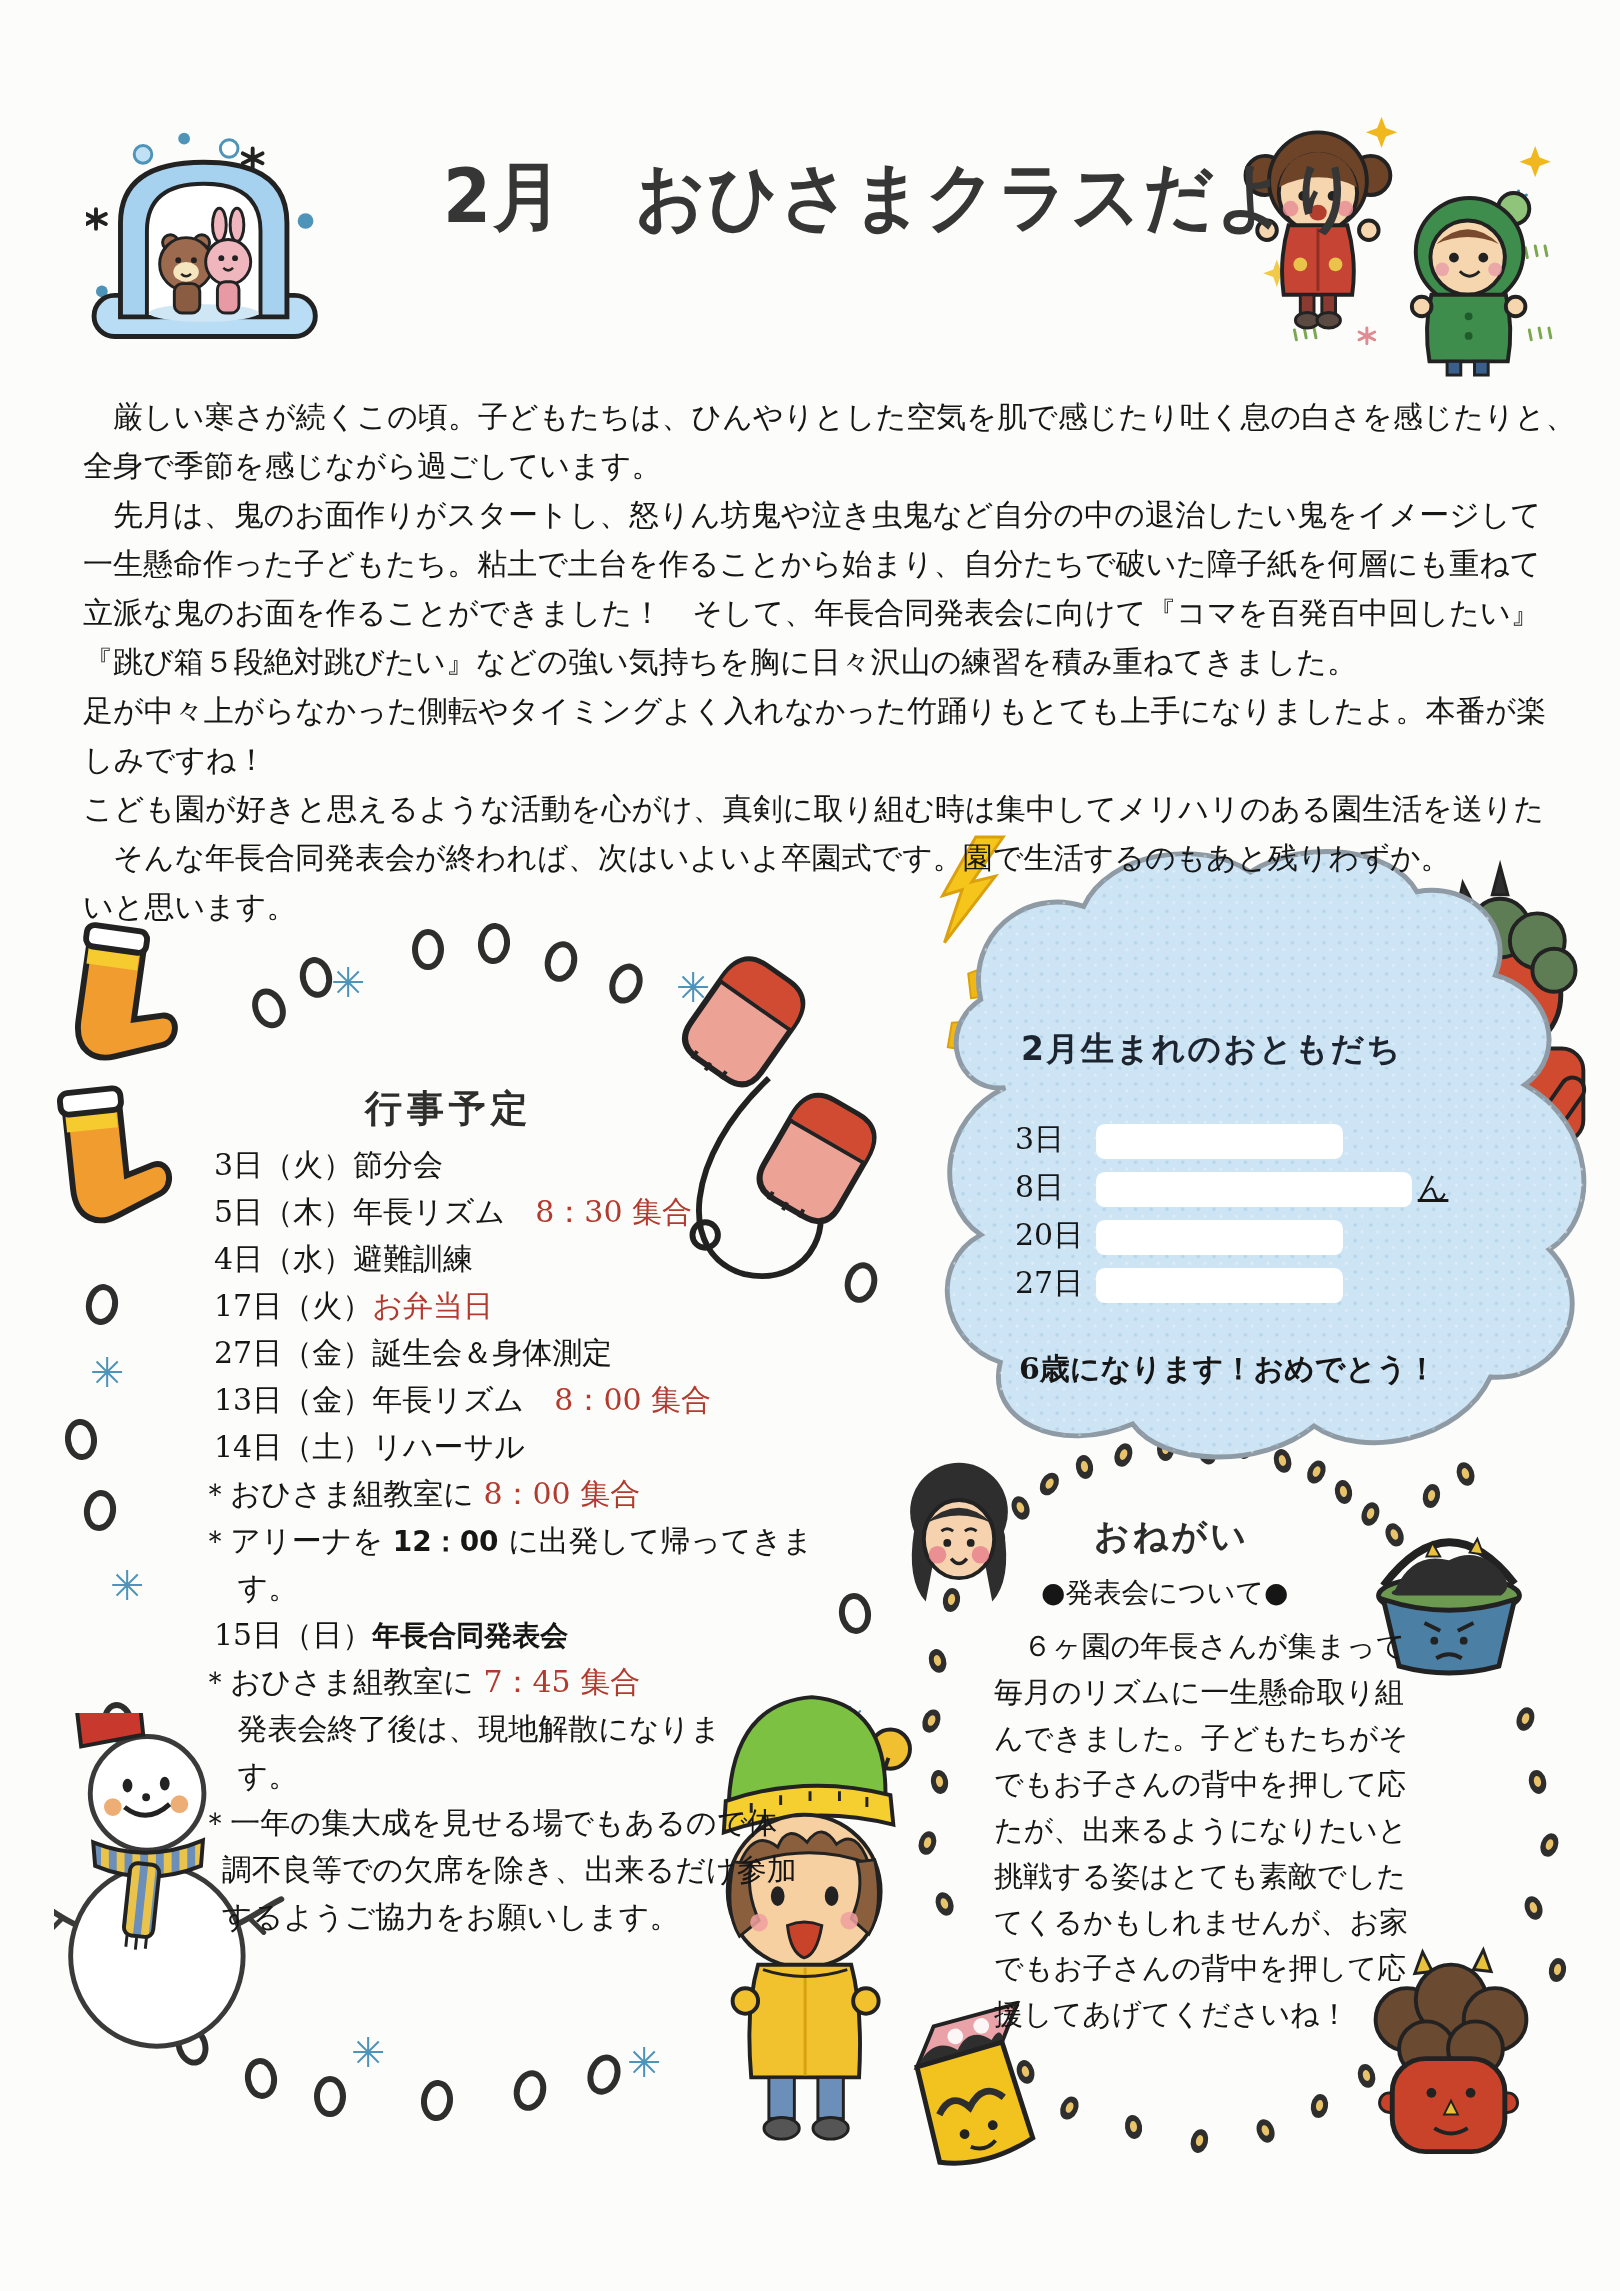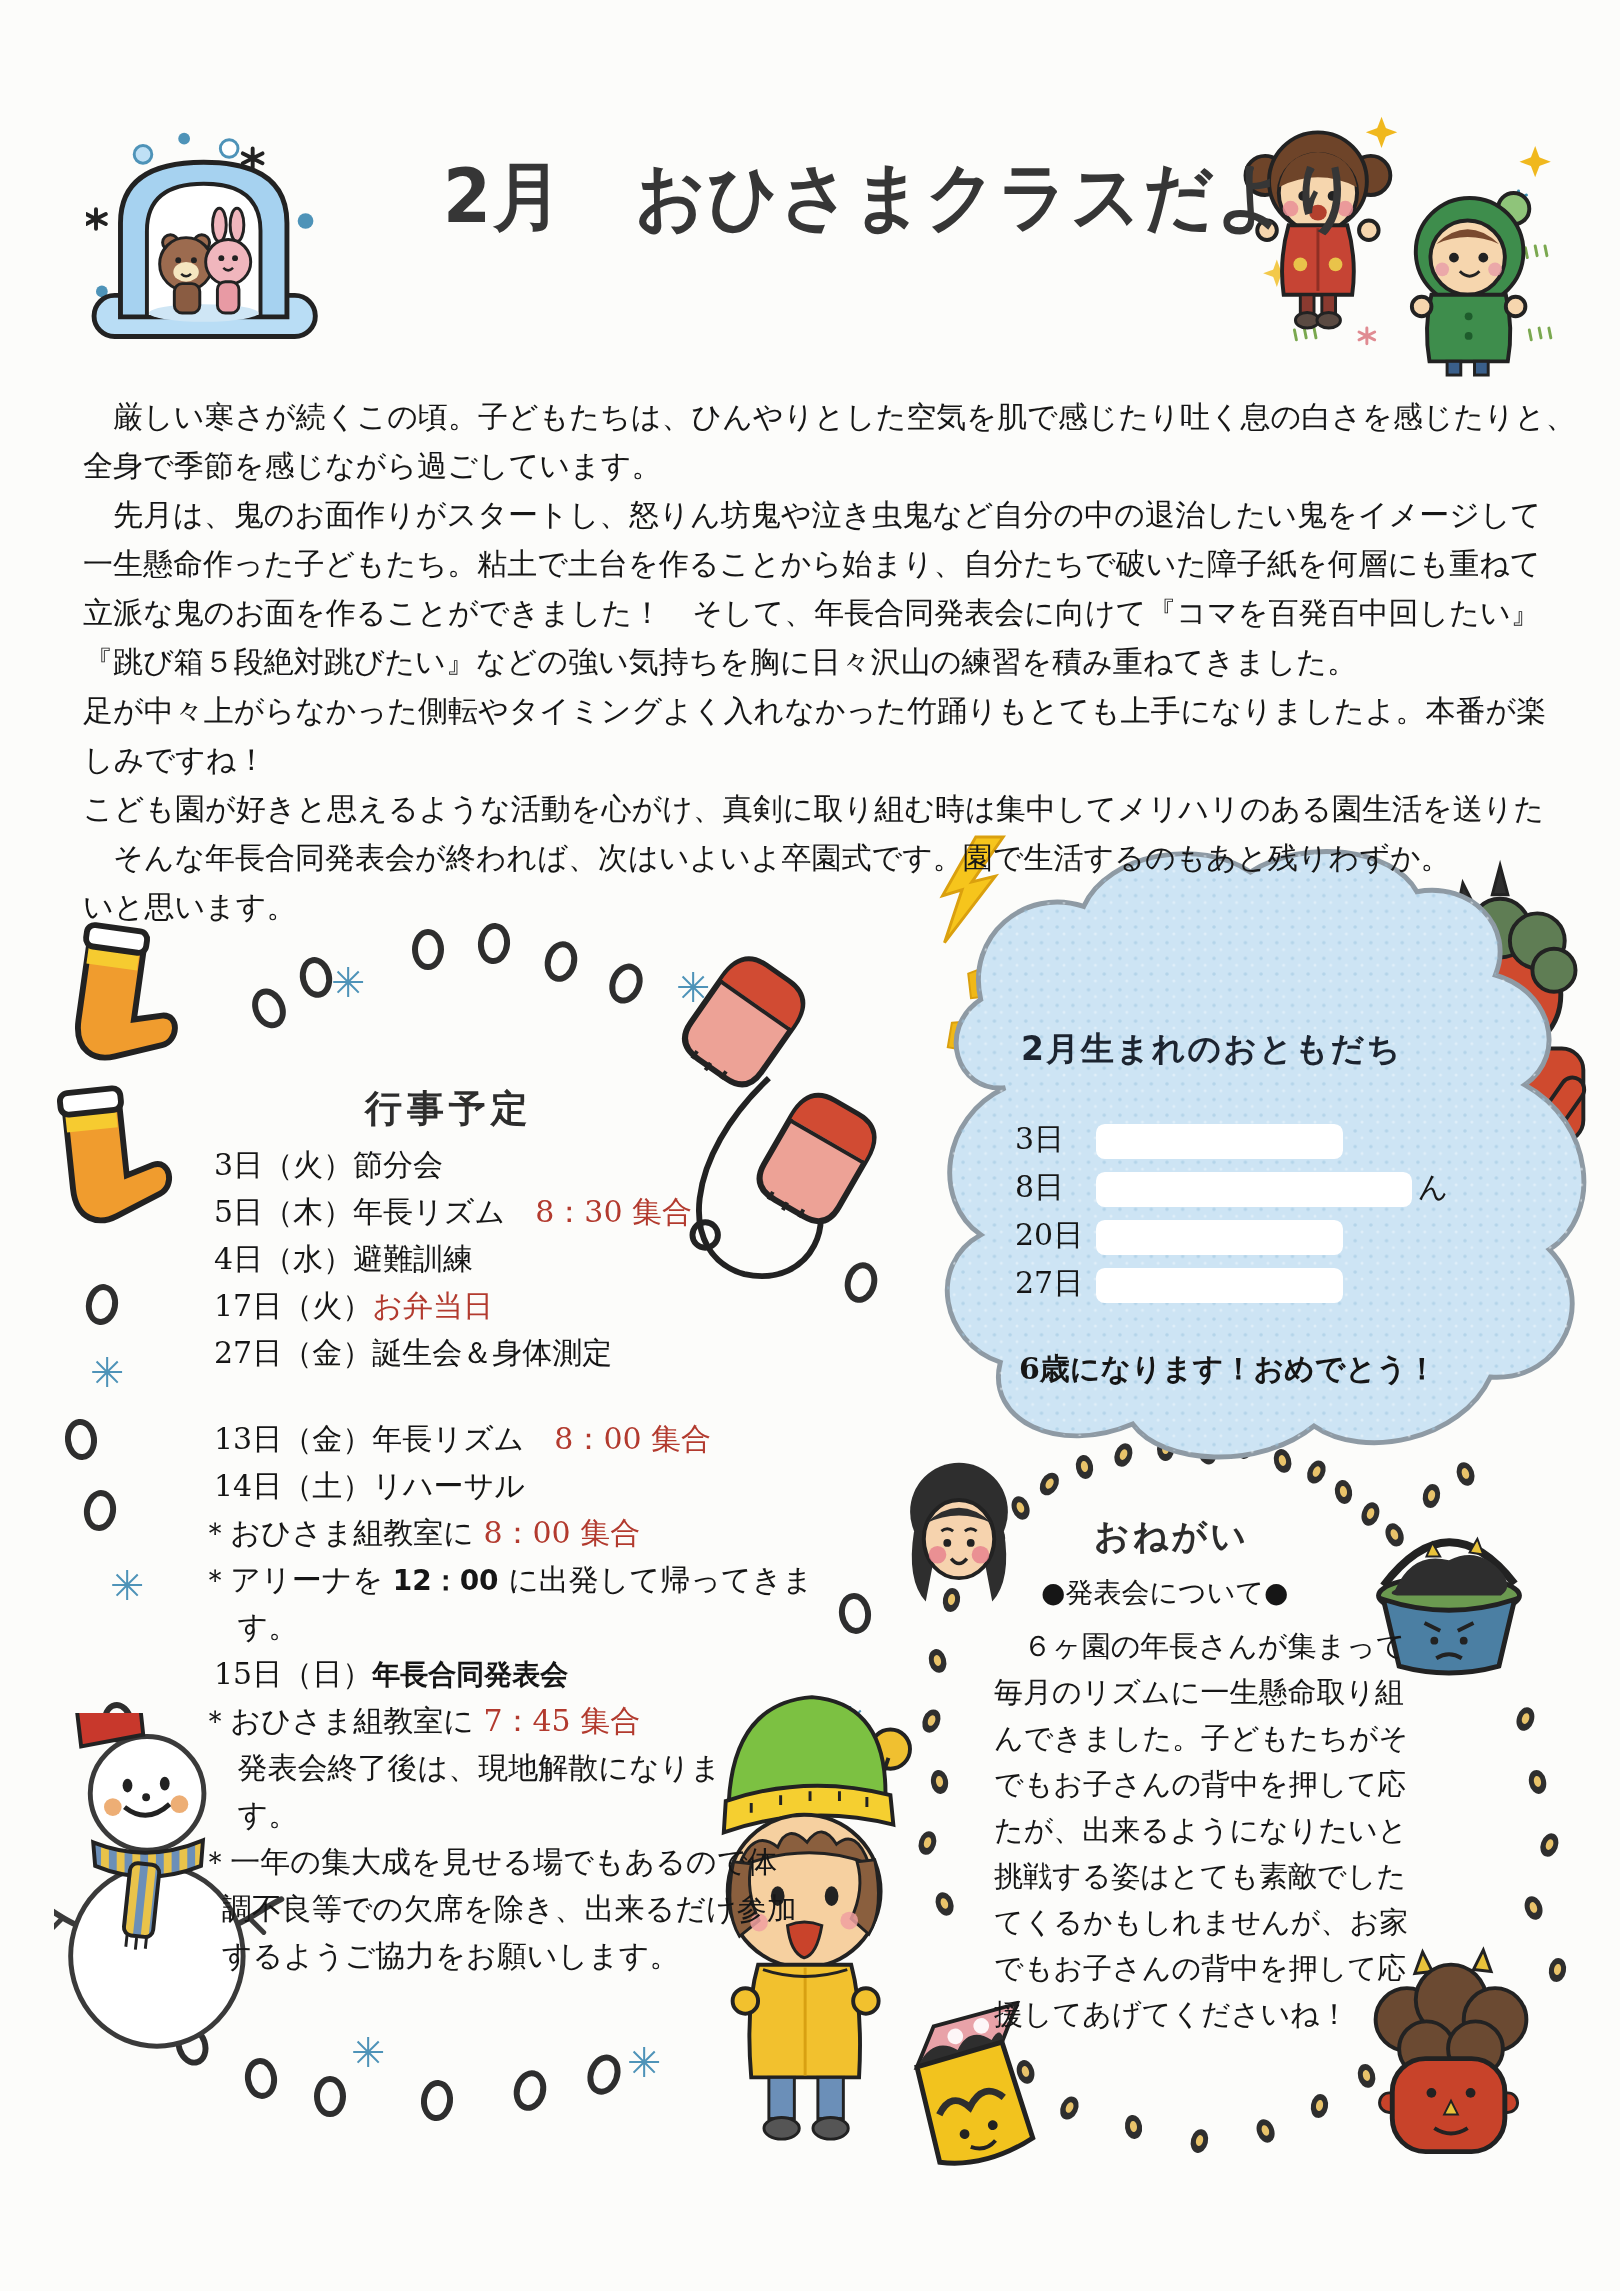--- a/index.html
+++ b/index.html
@@ -20,34 +20,34 @@
   .intro{left:83px;top:392px;width:1500px;font-size:30px;z-index:5;}
   .intro-line{height:49px;line-height:49px;white-space:nowrap;}
   
   .sched-heading{
     left:365px;top:1084px;z-index:5;
     font-family:"DejaVu Sans","Liberation Sans",sans-serif;
     font-size:37px;font-weight:900;letter-spacing:4.9px;color:#2d2d2d;
   }
   .sched-list{left:214px;top:1141px;font-size:30px;z-index:5;}
   .sched-line{height:47px;line-height:47px;white-space:nowrap;}
-  .sched-line.gap-after{margin-bottom:39px;}
+  .sched-line.gap-after{}
   .sched-line.star{margin-left:-13.7px;}
   .sched-line.cont{margin-left:23.5px;}
   .sched-line.cont2{margin-left:7.8px;}
   .red{color:#b23a2e;margin-top:24px;}
   .em{font-family:"DejaVu Sans","Liberation Sans",sans-serif;font-weight:700;font-size:28px;}
   
   .bday-heading{
     left:1021px;top:1027px;z-index:4;
     font-family:"DejaVu Sans","Liberation Sans",sans-serif;
     font-size:33px;font-weight:900;letter-spacing:2px;color:#1c2430;
   }
   .bday-rows{left:1015px;top:1115px;font-size:30px;z-index:4;}
-  .bday-row{height:48px;line-height:48px;white-space:nowrap;}
+  .bday-row{height:48px;line-height:48px;white-space:nowrap;text-decoration:underline;}
   .bday-day{display:inline-block;min-width:73px;}
   .bday-blank{
     display:inline-block;width:247px;height:35px;background:#ffffff;
     border-radius:8.8px;vertical-align:middle;margin-left:7.8px;
   }
   .bday-row.wide .bday-blank{width:316px;}
   .bday-suffix{margin-left:5.9px;}
   .bday-footer{left:1019px;top:1349px;font-size:30px;font-weight:700;z-index:4;}
   
   .onegai-heading{

